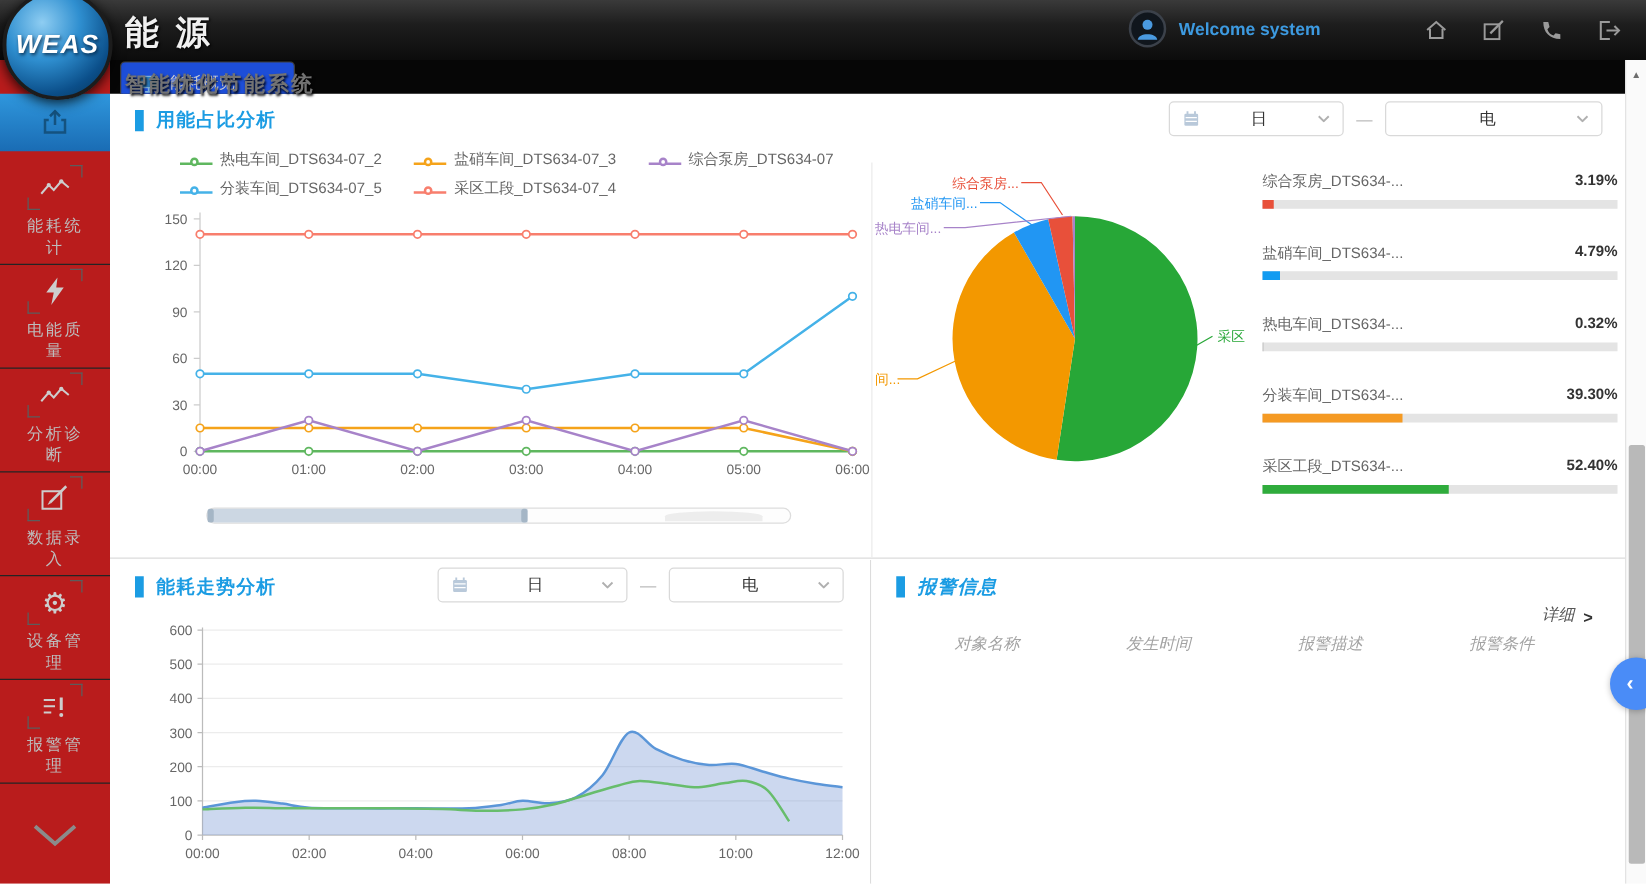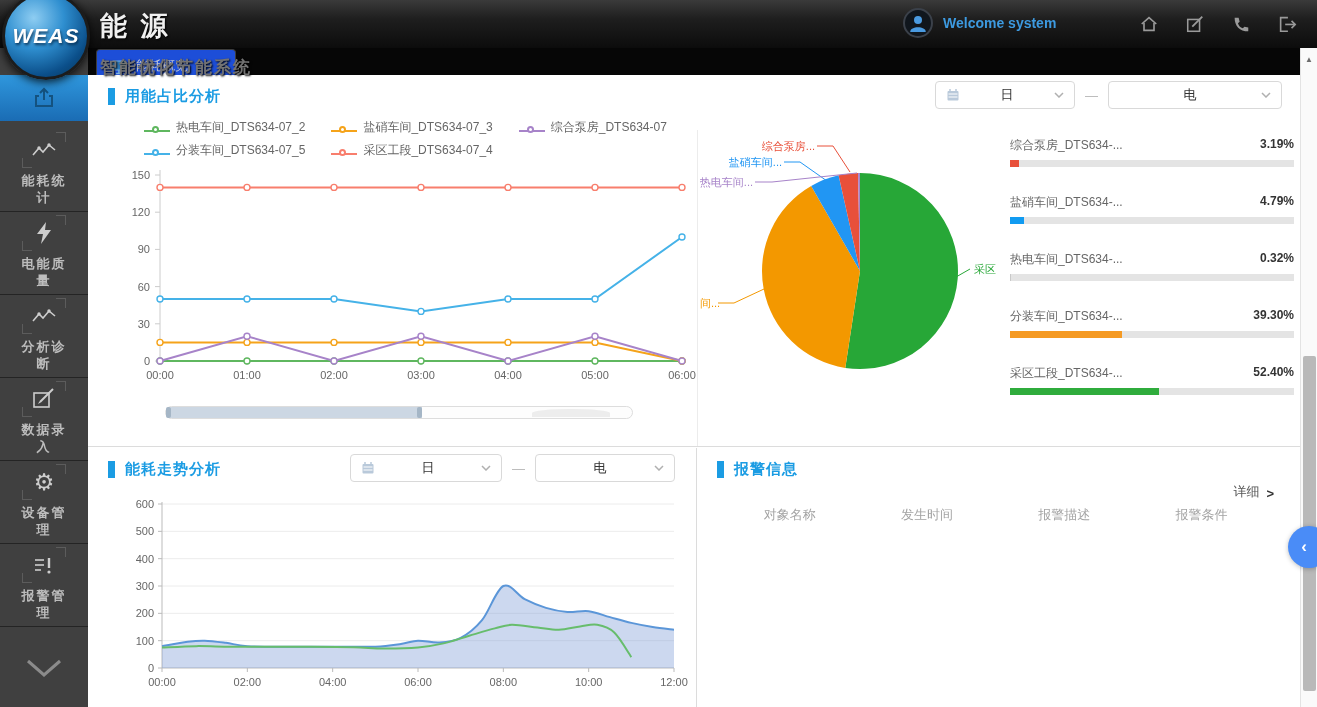--- a/index.html
+++ b/index.html
@@ -28,42 +28,42 @@
 
   
   .tabstrip { position:absolute; left:88px; top:48px; width:1212px; height:27px; background:#060606; z-index:15; }
   .tab { position:absolute; left:8px; top:1px; width:140px; height:26px; background:#1d4ed8;
          border:1px solid #3d3d3d; border-bottom:none; border-radius:4px 4px 0 0;
          display:flex; align-items:flex-end; gap:9px; padding-left:14px; color:#d2d2d2; font-size:13px; cursor:pointer; }
   .tab-pointer { position:absolute; left:50%; bottom:-1px; transform:translateX(-50%); width:0; height:0;
                  border-left:5px solid transparent; border-right:5px solid transparent; border-bottom:5px solid #fff; }
 
   
-  .sidebar { position:absolute; left:0; top:48px; width:88px; height:659px; background:#404040; z-index:10;font-weight:bold; }
+  .sidebar { position:absolute; left:0; top:48px; width:88px; height:659px; background:#b91c1c; z-index:10; }
   .side-active { position:absolute; left:0; top:27px; width:88px; height:46px; cursor:pointer;
                  background:linear-gradient(180deg,#2f97dd,#1a6cb4);
                  display:flex; align-items:center; justify-content:center; }
   .side-item { position:absolute; left:0; width:88px; height:82px; border-bottom:1px solid #242424; cursor:pointer;
                display:flex; flex-direction:column; align-items:center; justify-content:center; gap:7px; }
   .icon-wrap { position:relative; width:38px; height:30px; display:flex; align-items:center; justify-content:center; }
   .icon-wrap::before { content:''; position:absolute; top:-3px; right:-3px; width:9px; height:9px;
                        border-top:1px solid #5c5c5c; border-right:1px solid #5c5c5c; }
   .icon-wrap::after  { content:''; position:absolute; bottom:-3px; left:-3px; width:9px; height:9px;
                        border-bottom:1px solid #5c5c5c; border-left:1px solid #5c5c5c; }
   .side-label { width:58px; text-align:center; font-size:13px; line-height:17px; letter-spacing:2px;
                 word-break:break-all; color:#bdbdbd; }
   .gear-glyph { font-size:23px; line-height:1; color:#cdcdcd; }
   .side-chevron { position:absolute; left:0; top:580px; width:88px; height:79px; cursor:pointer;
                   display:flex; align-items:center; justify-content:center; }
 
   
   .panel { position:absolute; background:#fff; }
   .panel-usage { left:88px; top:75px; width:1212px; height:372px; border-bottom:1px solid #dcdcdc; }
   .panel-trend { left:88px; top:448px; width:609px; height:259px; border-right:1px solid #dcdcdc; }
-  .panel-alarm { left:697px; top:448px; width:603px; height:259px; }
+  .panel-alarm { left:697px; top:448px; width:603px; height:259px;font-style:italic; }
   .panel-title { position:absolute; left:20px; top:12px; display:flex; align-items:center; gap:10px; }
   .title-bar { width:7px; height:17px; background:#1b9ce3; }
   .title-text { color:#1b9ce3; font-size:15px; font-weight:bold; letter-spacing:1px; }
   .vdiv { position:absolute; left:609px; top:55px; bottom:0; width:1px; background:#ececec; }
 
   .ctrl-group { position:absolute; display:flex; align-items:center; gap:10px; }
   .sel { height:28px; background:#fff; border:1px solid #d9d9d9; border-radius:4px;
          display:flex; align-items:center; padding:0 10px; cursor:pointer; }
   .sel .val { flex:1; text-align:center; font-size:13px; color:#333; }
   .dash { color:#b5b5b5; font-size:13px; }

